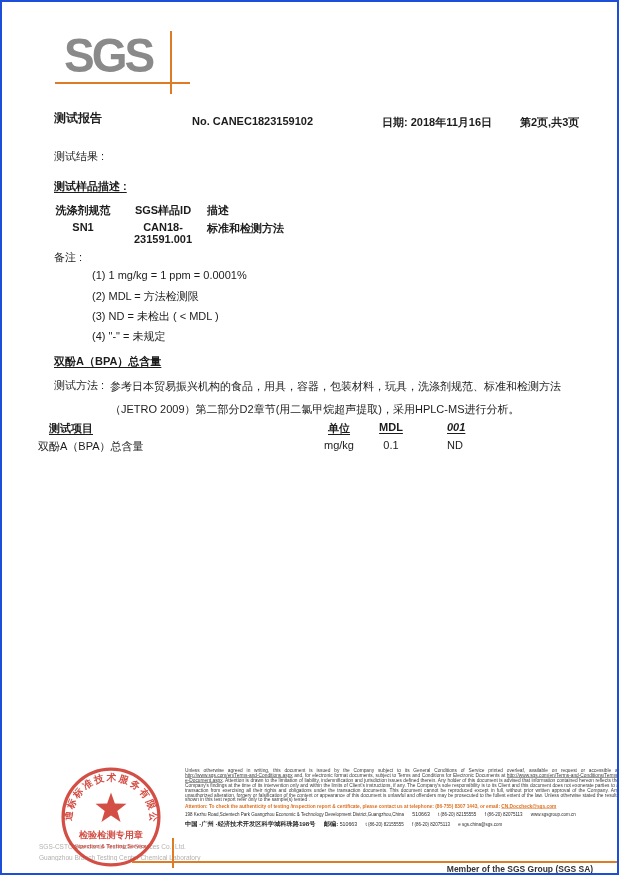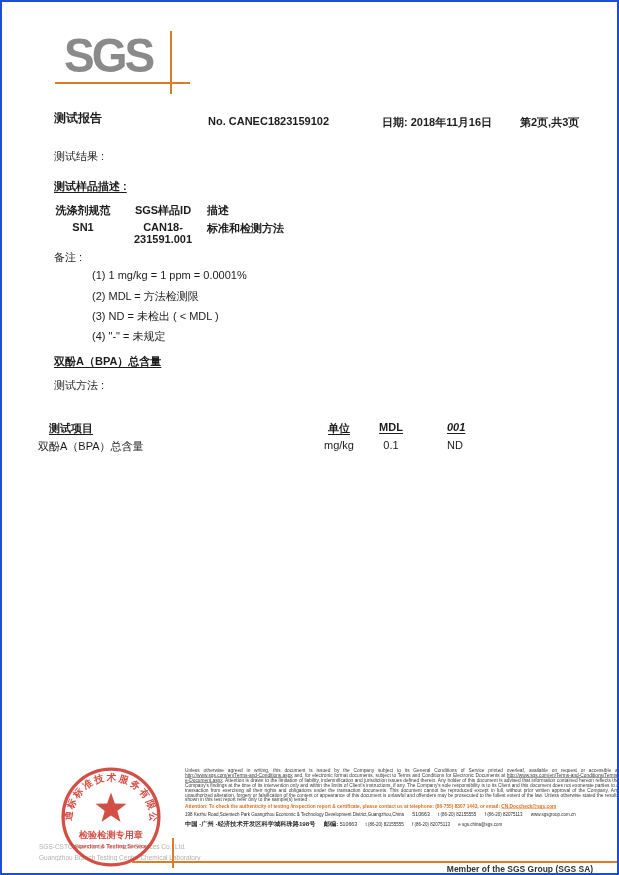--- a/index.html
+++ b/index.html
@@ -15,21 +15,21 @@
   .sgs-logo {
     left:62px; top:25px; font-size:46px; font-weight:bold; color:#8a8a8a;
     letter-spacing:-3px; transform:scaleY(1.05); transform-origin:0 0;
   }
   .logo-hline { left:53px; top:80px; width:135px; height:2px; background:#de7c26; }
   .logo-vline { left:168px; top:29px; width:2px; height:63px; background:#de7c26; }
 
   
   .report-title { left:52px; top:108px; font-size:12px; font-weight:bold; }
   .hdr-small { font-size:11px; font-weight:bold; top:113px; }
-  .hdr-no { left:196px;padding-left:10px; }
+  .hdr-no { left:180px;padding-left:10px; }
   .hdr-date { left:380px; }
   .hdr-page { left:518px; }
 
   .t11 { font-size:11px; }
   .bold { font-weight:bold; }
   .ul { text-decoration:underline; text-underline-offset:2px; }
   .it { font-style:italic; }
 
   .results-label { left:52px; top:147px; }
   .sample-heading { left:52px; top:177px; }
@@ -109,20 +109,21 @@
   <div class="abs t11 st-row st-c3">标准和检测方法</div>
 
   <div class="abs t11 remarks-label">备注 :</div>
   <div class="abs t11 note" style="top:267px">(1) 1 mg/kg = 1 ppm = 0.0001%</div>
   <div class="abs t11 note" style="top:287px">(2) MDL = 方法检测限</div>
   <div class="abs t11 note" style="top:307px">(3) ND = 未检出 ( &lt; MDL )</div>
   <div class="abs t11 note" style="top:327px">(4) "-" = 未规定</div>
 
   <div class="abs t11 bold ul bpa-heading">双酚A（BPA）总含量</div>
   <div class="abs t11 method-label">测试方法 :</div>
+  <div class="abs t11 method-text">参考日本贸易振兴机构的食品，用具，容器，包装材料，玩具，洗涤剂规范、标准和检测方法（JETRO 2009）第二部分D2章节(用二氯甲烷超声提取)，采用HPLC-MS进行分析。</div>
 
   <div class="abs t11 bold ul rt-hdr rt-item-h">测试项目</div>
   <div class="abs t11 bold ul rt-hdr rt-unit">单位</div>
   <div class="abs t11 bold ul rt-hdr rt-mdl">MDL</div>
   <div class="abs t11 bold ul it rt-hdr rt-001">001</div>
   <div class="abs t11 rt-row rt-item">双酚A（BPA）总含量</div>
   <div class="abs t11 rt-row rt-unit">mg/kg</div>
   <div class="abs t11 rt-row rt-mdl">0.1</div>
   <div class="abs t11 rt-row rt-001">ND</div>
 

